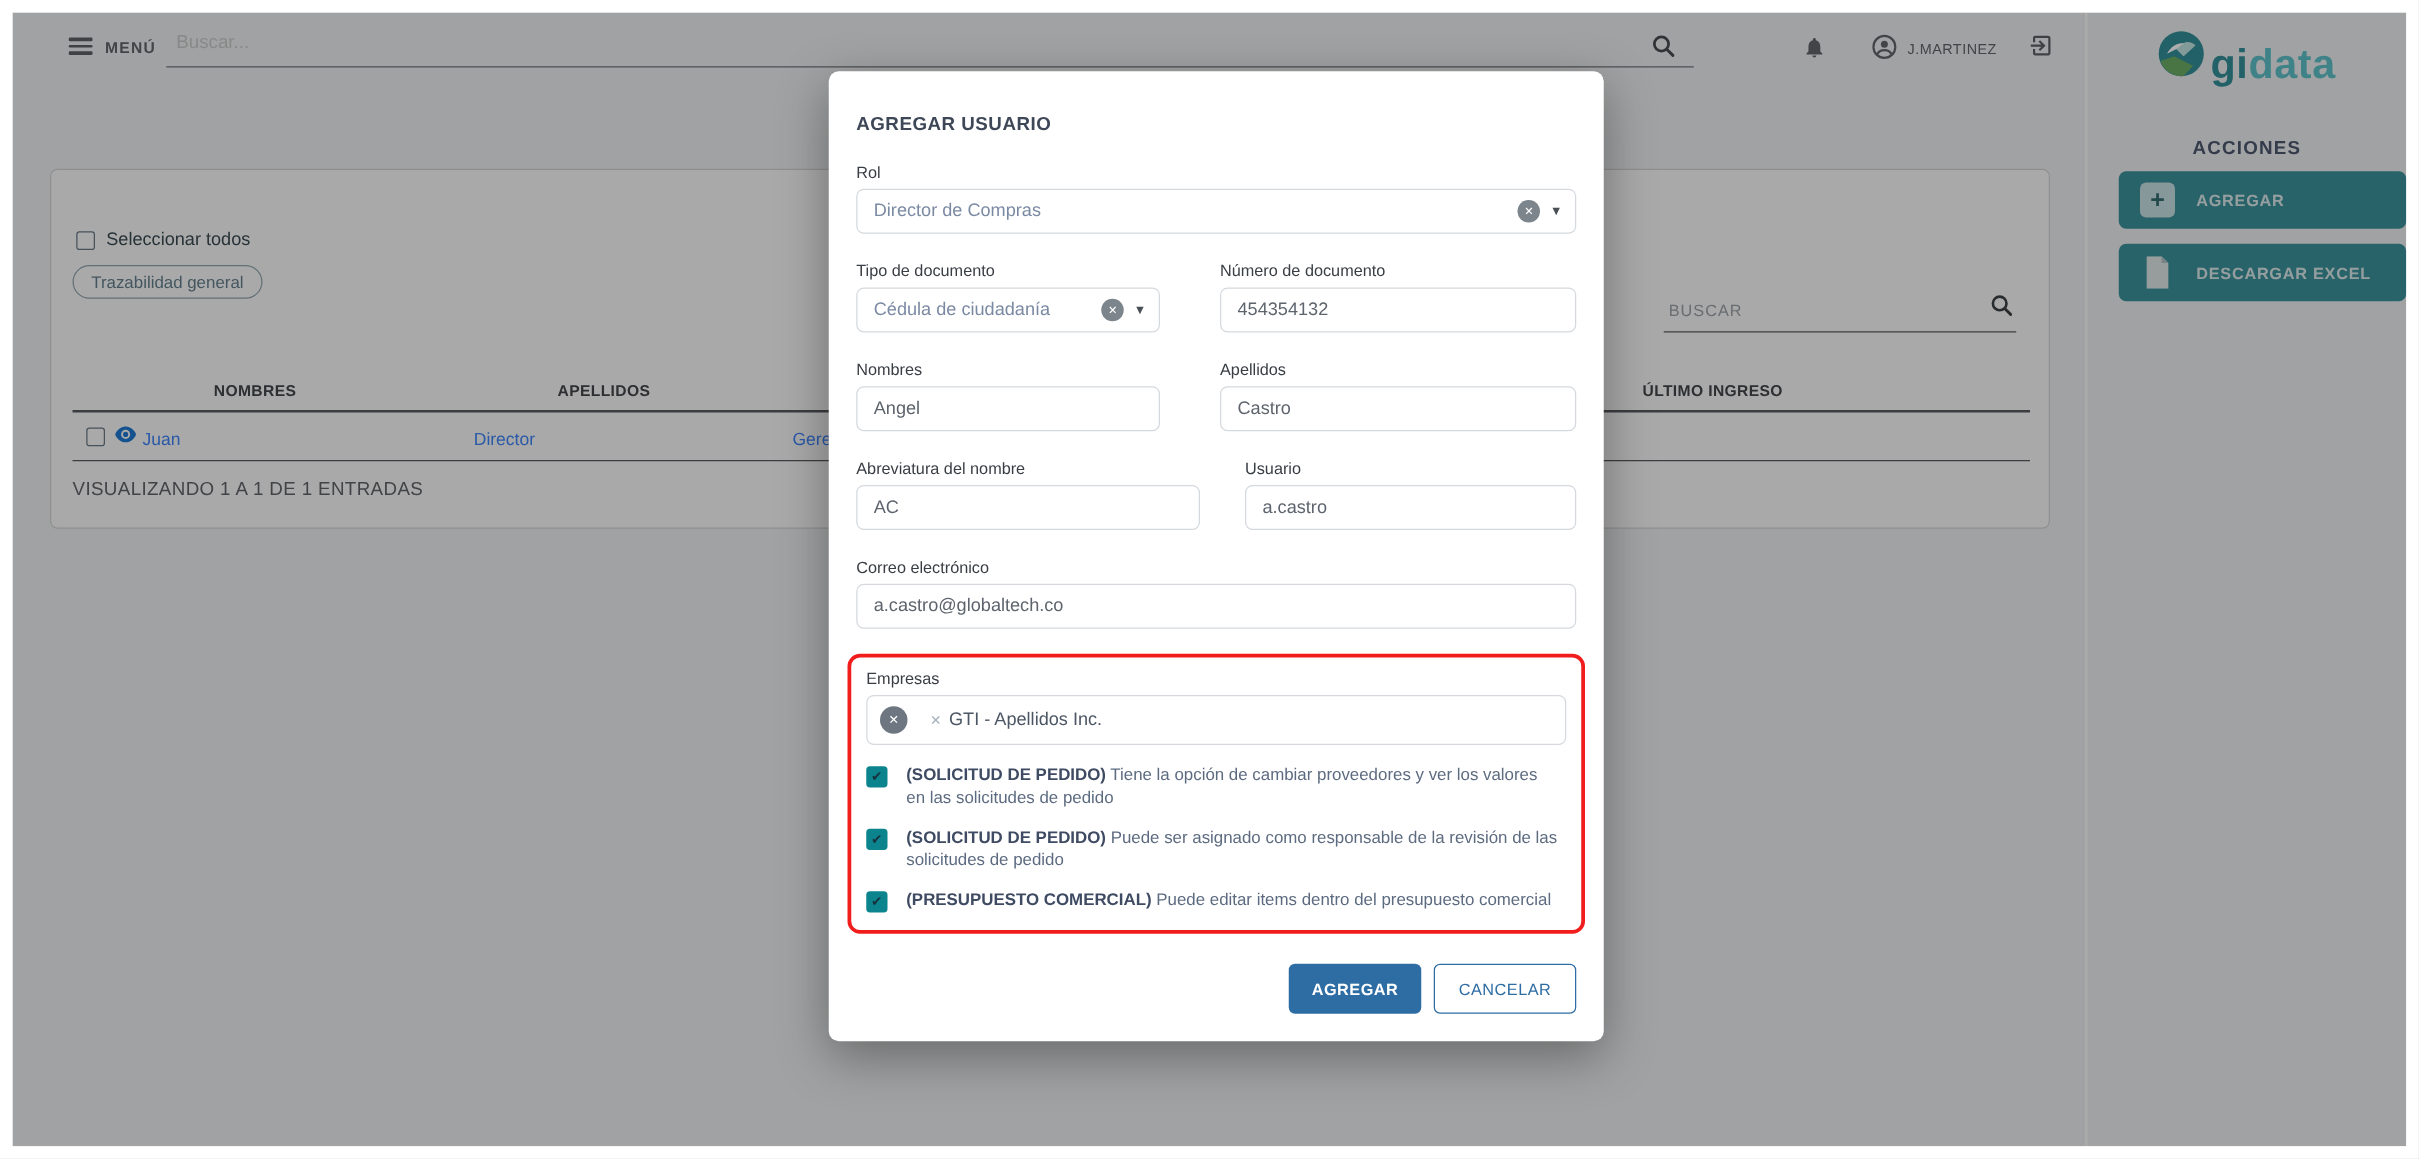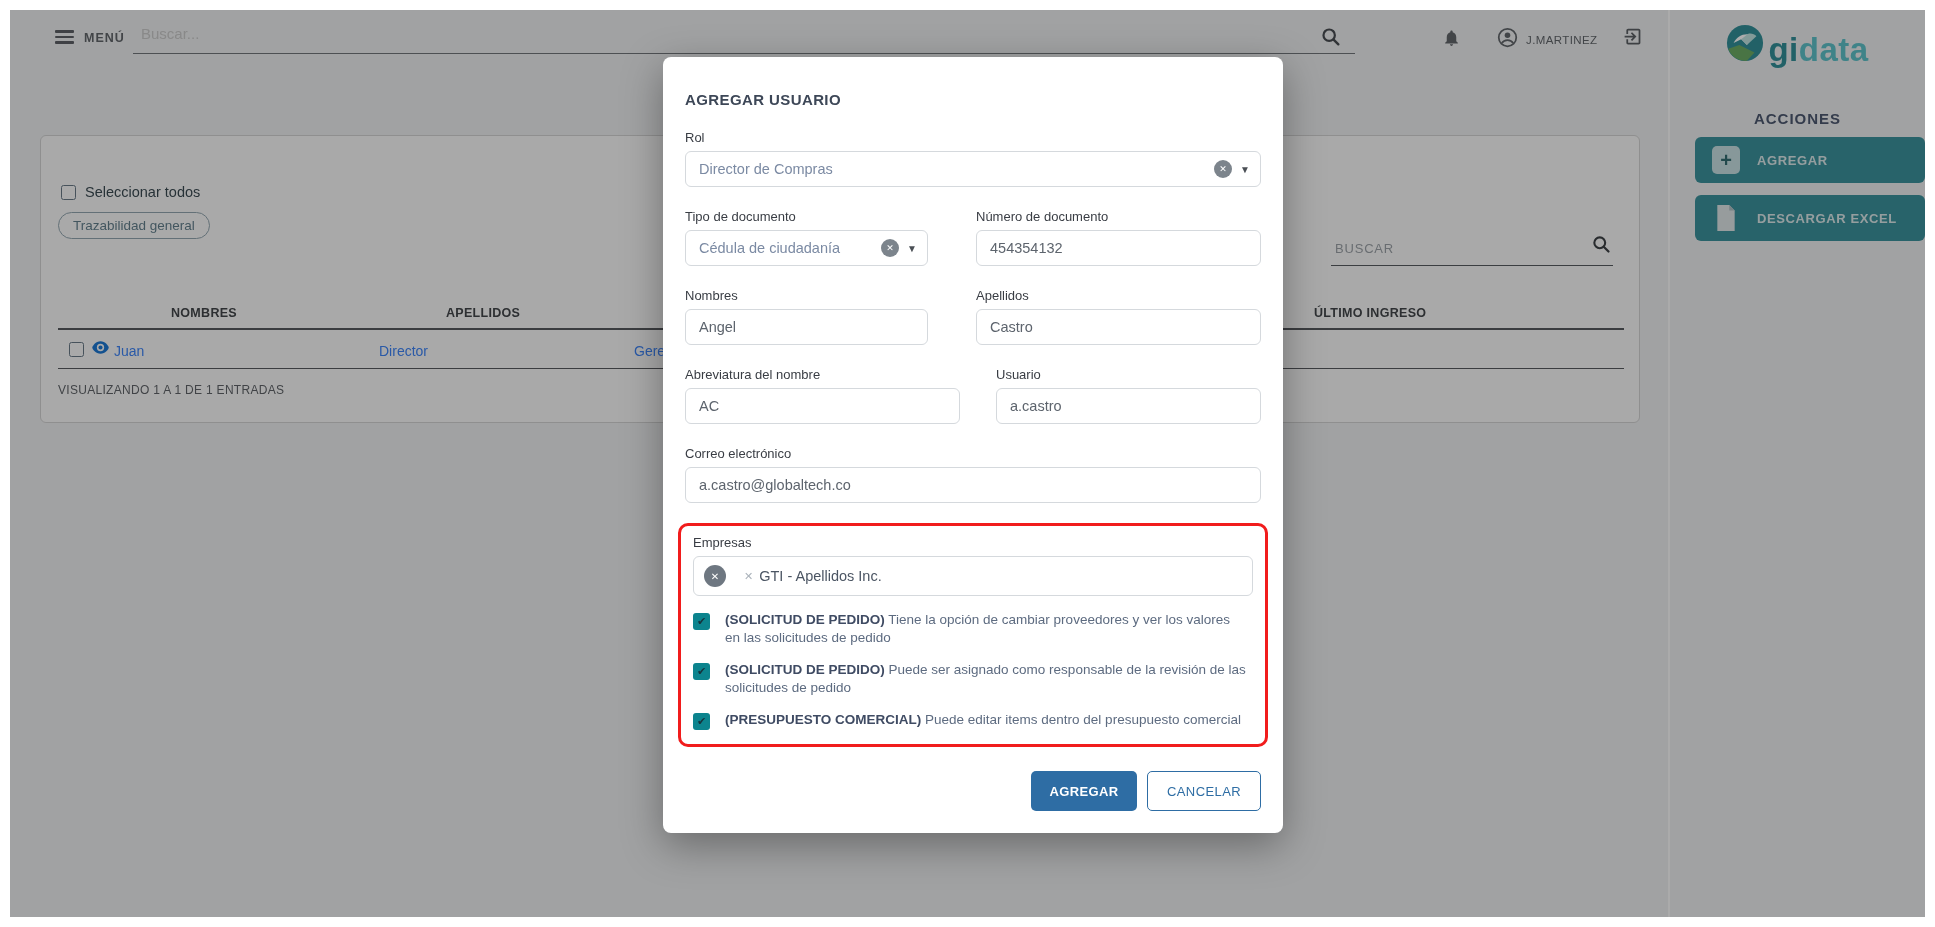--- a/index.html
+++ b/index.html
@@ -47,21 +47,21 @@
   .table-search { position:absolute; left:1290px; top:100px; width:282px; height:30px; background:transparent;
     border:none; border-bottom:1.5px solid #55595e; font-size:13px; letter-spacing:.8px; color:#555; padding:0 34px 4px 4px; outline:none; }
   .table-search::placeholder { color:#9aa0a6; }
   .col-head { position:absolute; top:170px; font-size:12.5px; font-weight:600; letter-spacing:.3px; color:#3f4347; }
   .rule { position:absolute; left:17px; width:1566px; background:#54585c; }
   .rule-head { top:192px; height:2px; }
   .rule-row  { top:232px; height:1.4px; }
   .row-cell { position:absolute; top:207px; font-size:14px; color:#3b82f6; }
   .row-cb  { position:absolute; left:28px; top:206px; }
   .eye { position:absolute; left:50px; top:204px; }
-  .footer-status { position:absolute; left:17px; top:247px; font-size:12px; letter-spacing:.3px; color:#5d6166; }
+  .footer-status { position:absolute; left:17px; top:247px; font-size:15px; letter-spacing:.3px; color:#5d6166; }
 
   
   .backdrop { position:absolute; inset:0; background:rgba(8,8,8,.335); z-index:50; }
   .modal { position:absolute; left:653px; top:47px; width:620px; z-index:60; background:#ffffff; border-radius:8px;
     box-shadow:0 12px 40px rgba(0,0,0,.35); padding:20px 22px 22px; }
   .modal-title { font-size:15px; font-weight:700; letter-spacing:.4px; color:#3d4757; margin-top:14px; }
   .fgroup { margin-top:22px; }
   .flabel { display:block; font-size:13px; color:#393d44; }
   .fbox { margin-top:6px; height:36px; border:1px solid #d5d9dd; border-radius:6px; background:#fff;
     display:flex; align-items:center; padding:0 10px 0 13px; }

